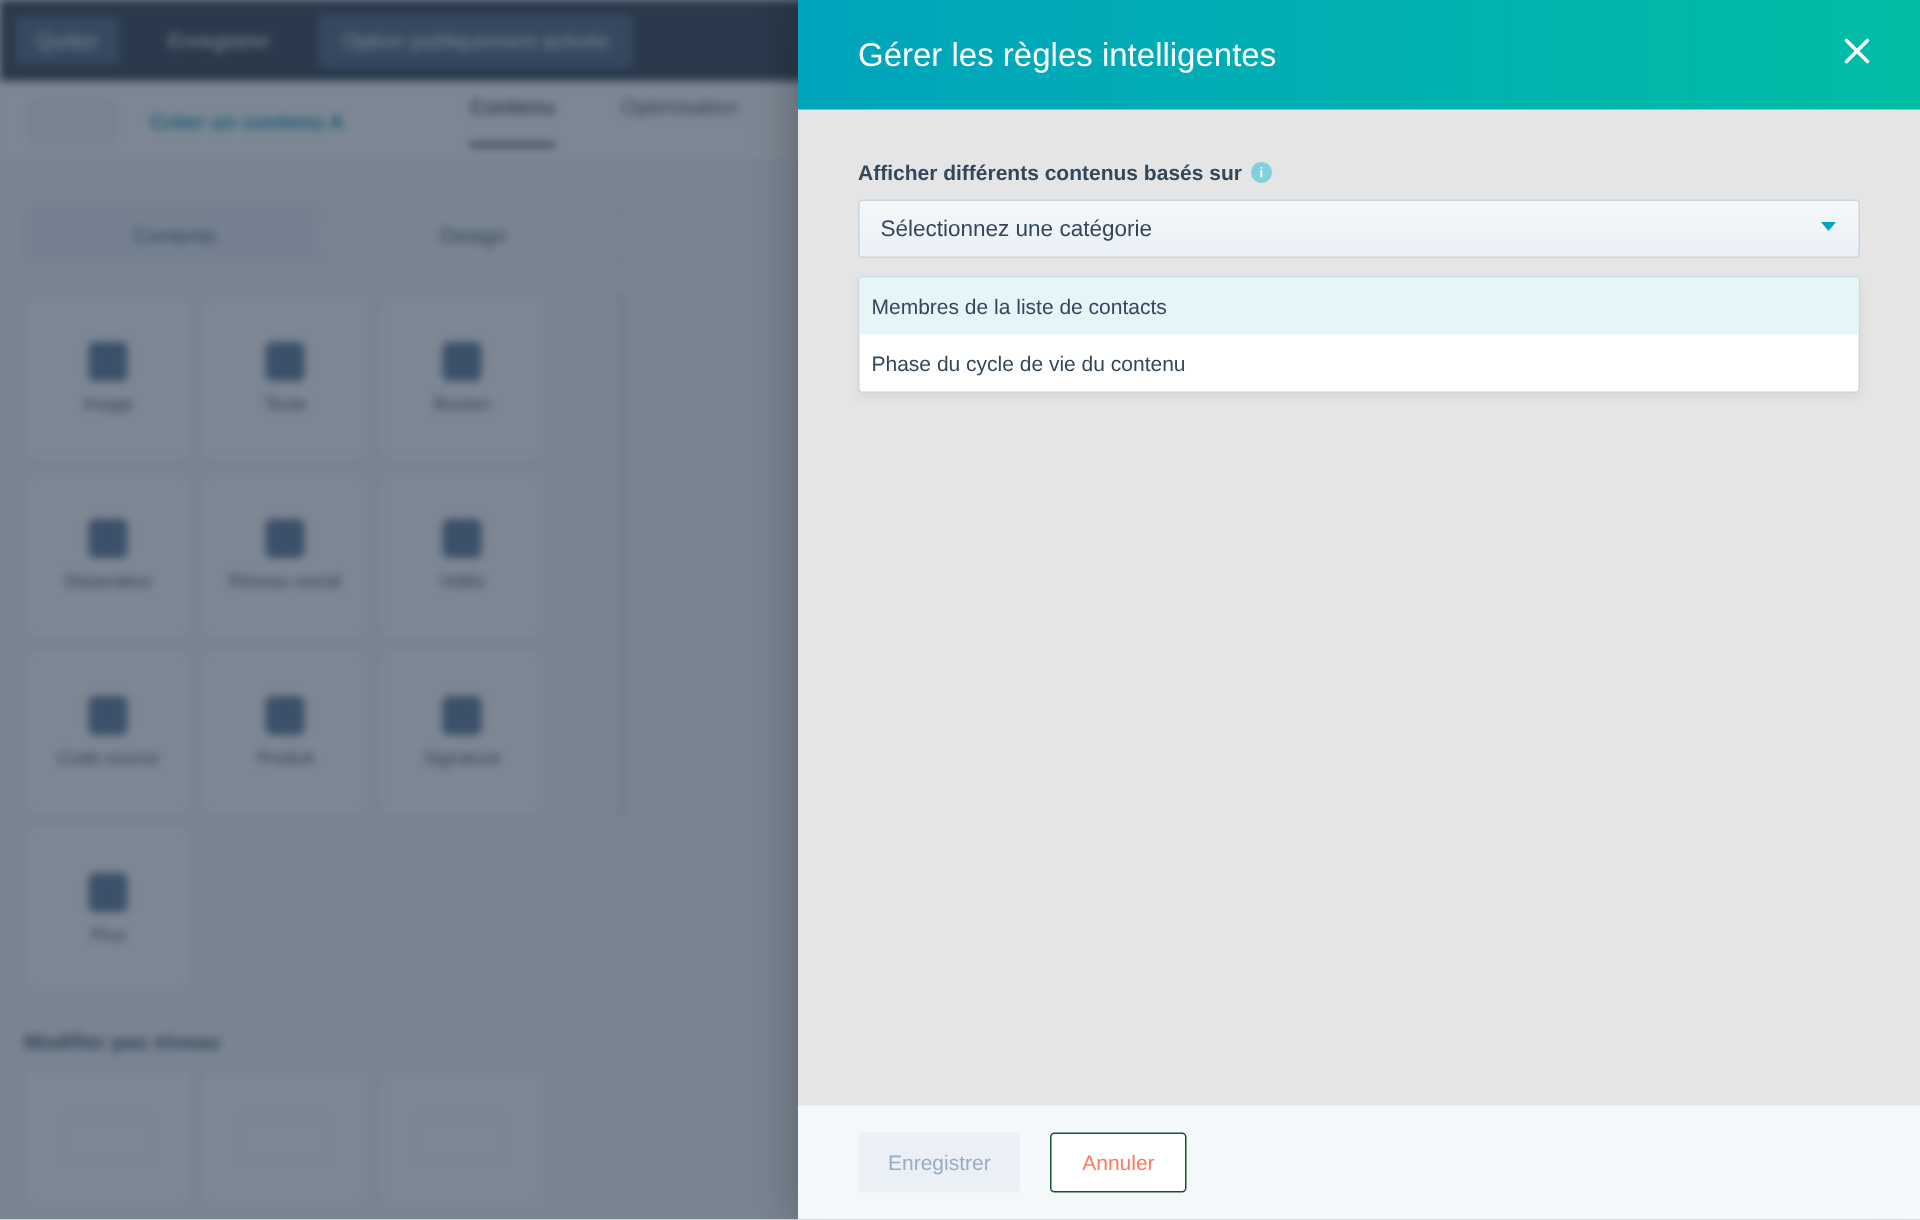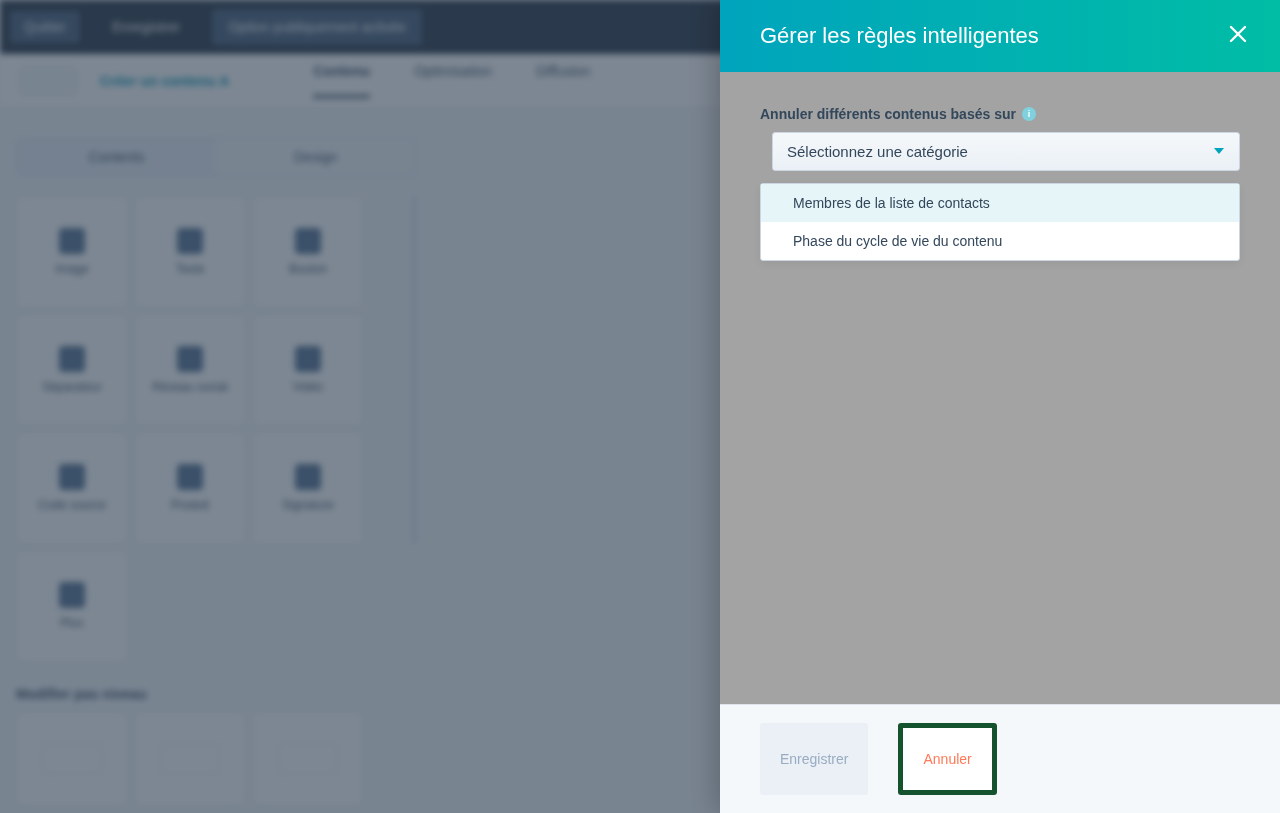--- a/index.html
+++ b/index.html
@@ -137,23 +137,23 @@
       position: absolute;
       inset: 0;
       background: rgba(45,62,80,0.62);
     }
 
     
     .panel {
       position: absolute;
       top: 0;
       right: 0;
-      width: 560px;
+      width: 748px;
       height: 100%;
-      background: #a3a3a3;
+      background: #e5e5e5;
       display: flex;
       flex-direction: column;
       box-shadow: -6px 0 24px rgba(0,0,0,0.2);
     }
     .panel-header {
       background: linear-gradient(90deg, #00a4bd 0%, #00bda5 100%);
       color: #fff;
       padding: 20px 28px 20px 40px;
       display: flex;
       align-items: center;
@@ -202,65 +202,64 @@
       border: 1px solid #cbd6e2;
       border-radius: 3px;
       background: linear-gradient(#f5f8fa,#eaf0f6);
       padding: 10px 14px;
       display: flex;
       align-items: center;
       justify-content: space-between;
       cursor: pointer;
       font-size: 15px;
       color: #33475b;
-      margin-left: 12px;
     }
     .caret {
       color: #00a4bd;
     }
     .dropdown {
       border: 1px solid #cbd6e2;
       border-radius: 3px;
       margin-top: 12px;
       background: #fff;
       box-shadow: 0 3px 8px rgba(0,0,0,0.06);
     }
     .dropdown-item {
-      padding: 11px 32px;
+      padding: 11px 8px;
       font-size: 14px;
       color: #33475b;
       cursor: pointer;
     }
     .dropdown-item.hovered {
       background: #e5f5f8;
     }
 
     .panel-footer {
       border-top: 1px solid #dfe3eb;
       background: #f5f8fa;
       padding: 18px 40px;
       display: flex;
-      gap: 30px;
+      gap: 20px;
     }
     .btn-primary {
       background: #eaf0f6;
       color: #99acc2;
       border: none;
       border-radius: 3px;
       padding: 11px 20px;
       font-size: 14px;
       font-weight: 500;
       cursor: not-allowed;
     }
     .btn-secondary {
       background: #fff;
       color: #ff7a59;
-      border: 5px solid #14532d;
-      border-radius: 3px;
-      padding: 23px 20px;
+      border: 1px solid #14532d;
+      border-radius: 3px;
+      padding: 11px 20px;
       font-size: 14px;
       font-weight: 500;
       cursor: pointer;
     }
   </style>
 </head>
 <body>
 
 <div class="bg-app">
   <div class="bg-topbar">
@@ -347,21 +346,21 @@
     <div class="close-btn">
       <svg width="20" height="20" viewBox="0 0 20 20">
           <path d="M3 3 L17 17 M17 3 L3 17" stroke="#fff" stroke-width="2.4" stroke-linecap="round"></path>
         </svg>
     </div>
   </header>
 
   <div class="panel-body">
 
     <div class="field-label">
-      <span>Annuler différents contenus basés sur</span>
+      <span>Afficher différents contenus basés sur</span>
       <span class="info-icon">i</span>
     </div>
 
     <div class="select-box">
       <span>Sélectionnez une catégorie</span>
       <span class="caret">
         <svg width="12" height="12" viewBox="0 0 12 12">
             <path d="M1 3 L6 9 L11 3 Z" fill="#00a4bd"></path>
           </svg>
       </span>

